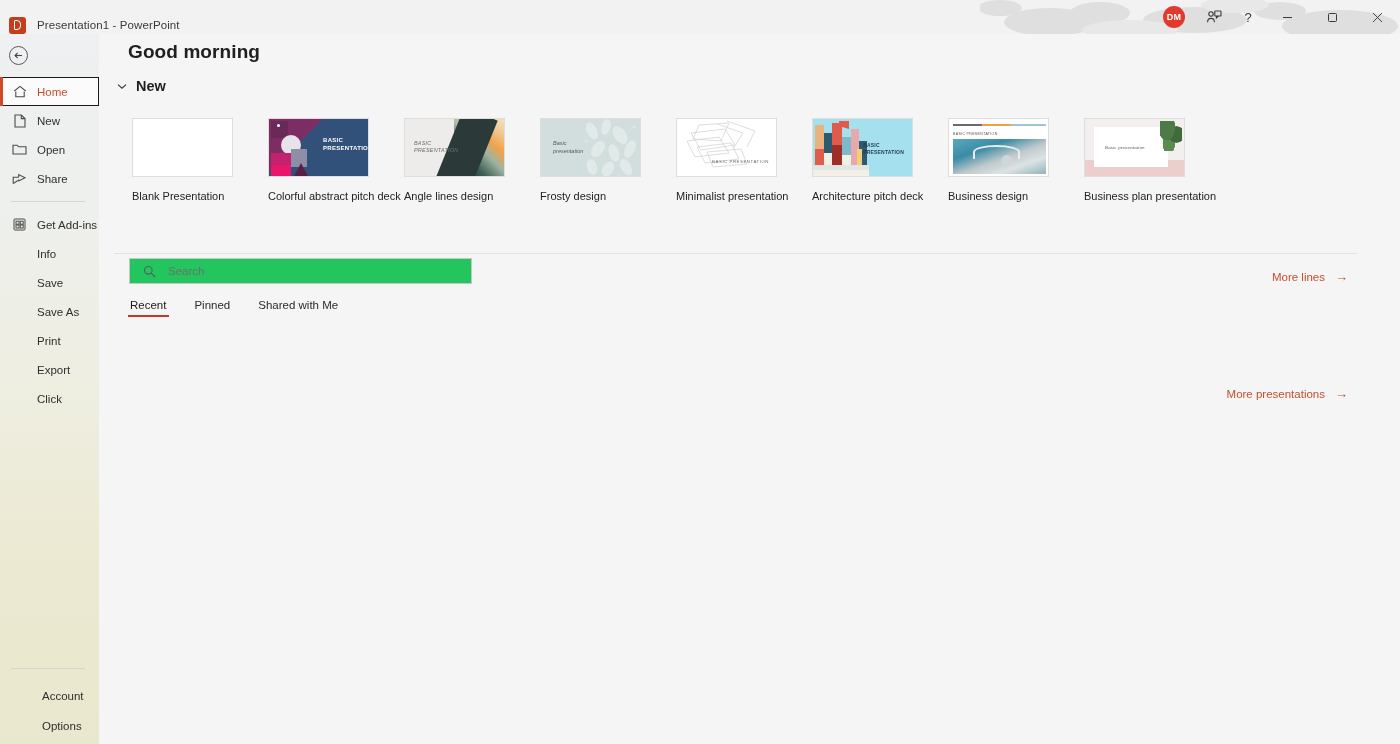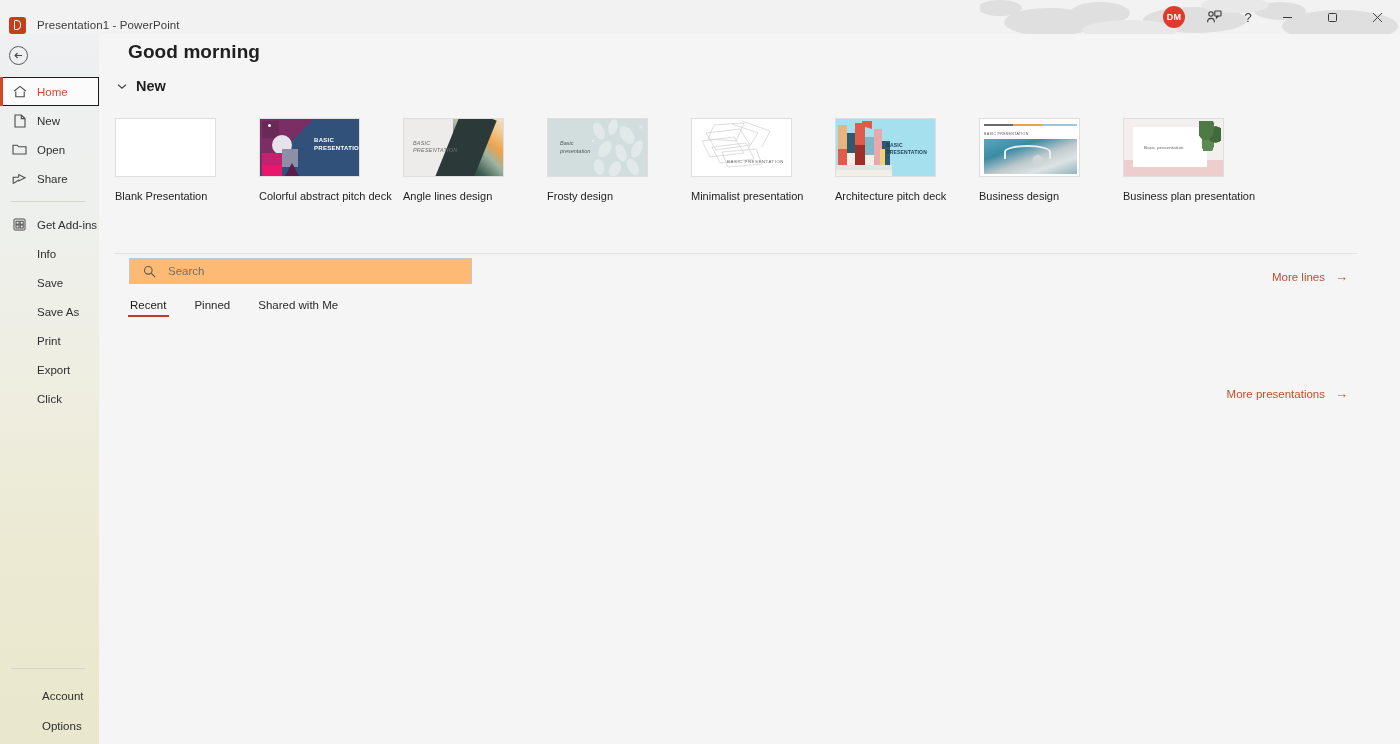--- a/index.html
+++ b/index.html
@@ -137,22 +137,22 @@
     align-items: center; justify-content: center;
     color: #3a3a3a; font-size: 10px;
   }
   .section-title {
     font-size: 14.5px; font-weight: bold; color: #1f1f1f;
     margin-left: 5px;
   }
 
   
   .thumb-row {
-    position: absolute; left: 16px; top: 84px;
-    display: flex; gap: 8px;
+    position: absolute; left: 33px; top: 84px;
+    display: flex; gap: 0;
   }
   .thumb-cell { width: 136px; }
   .thumb-frame {
     width: 101px; height: 59px;
     border: 1px solid #dedede;
     background: #fff; overflow: hidden; position: relative;
     cursor: default;
   }
   .thumb-label {
     margin-top: 13px; font-size: 11px; color: #232323;
@@ -273,21 +273,21 @@
     display: flex; align-items: center; gap: 10px; cursor: default;
   }
   .link-arrow { font-size: 13px; line-height: 1; }
   .more-themes { right: 52px; top: 236px; }
   .more-pres { right: 52px; top: 353px; }
 
   
   .search-wrap {
     position: absolute; left: 30px; top: 224px;
     width: 343px; height: 26px;
-    border: 1px solid #c8c6c4; background: #fdba74;
+    border: 1px solid #c8c6c4; background: #22c55e;
     display: flex; align-items: center;
   }
   .search-icon {
     width: 38px; display:flex; align-items:center; justify-content:center;
     color:#5b5b5b;
   }
   .search-input {
     border: none; outline: none; flex: 1;
     font-size: 11.5px; color: #2b2b2b;
     font-family: "Liberation Sans", sans-serif;

